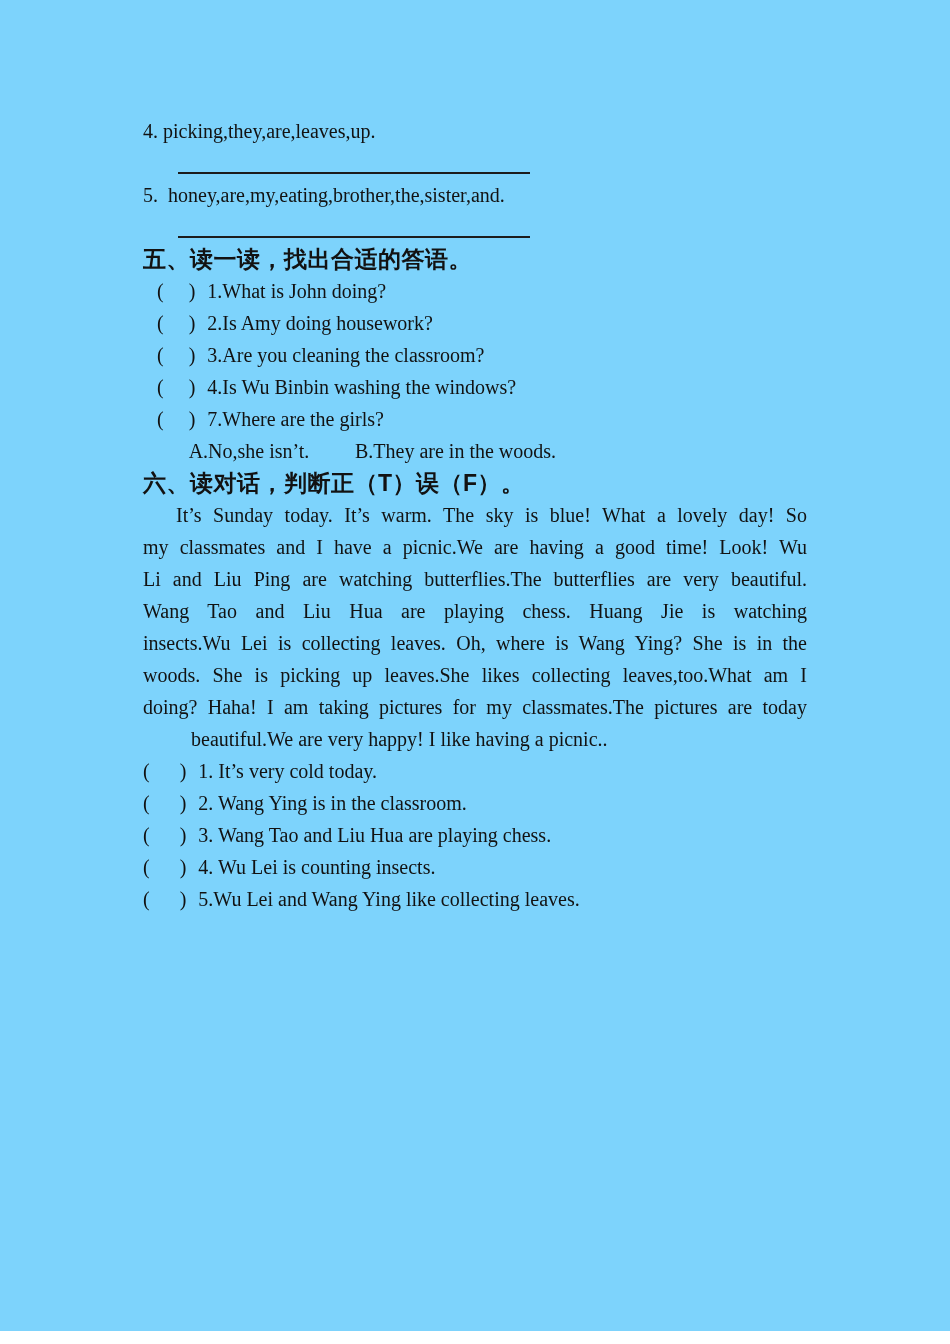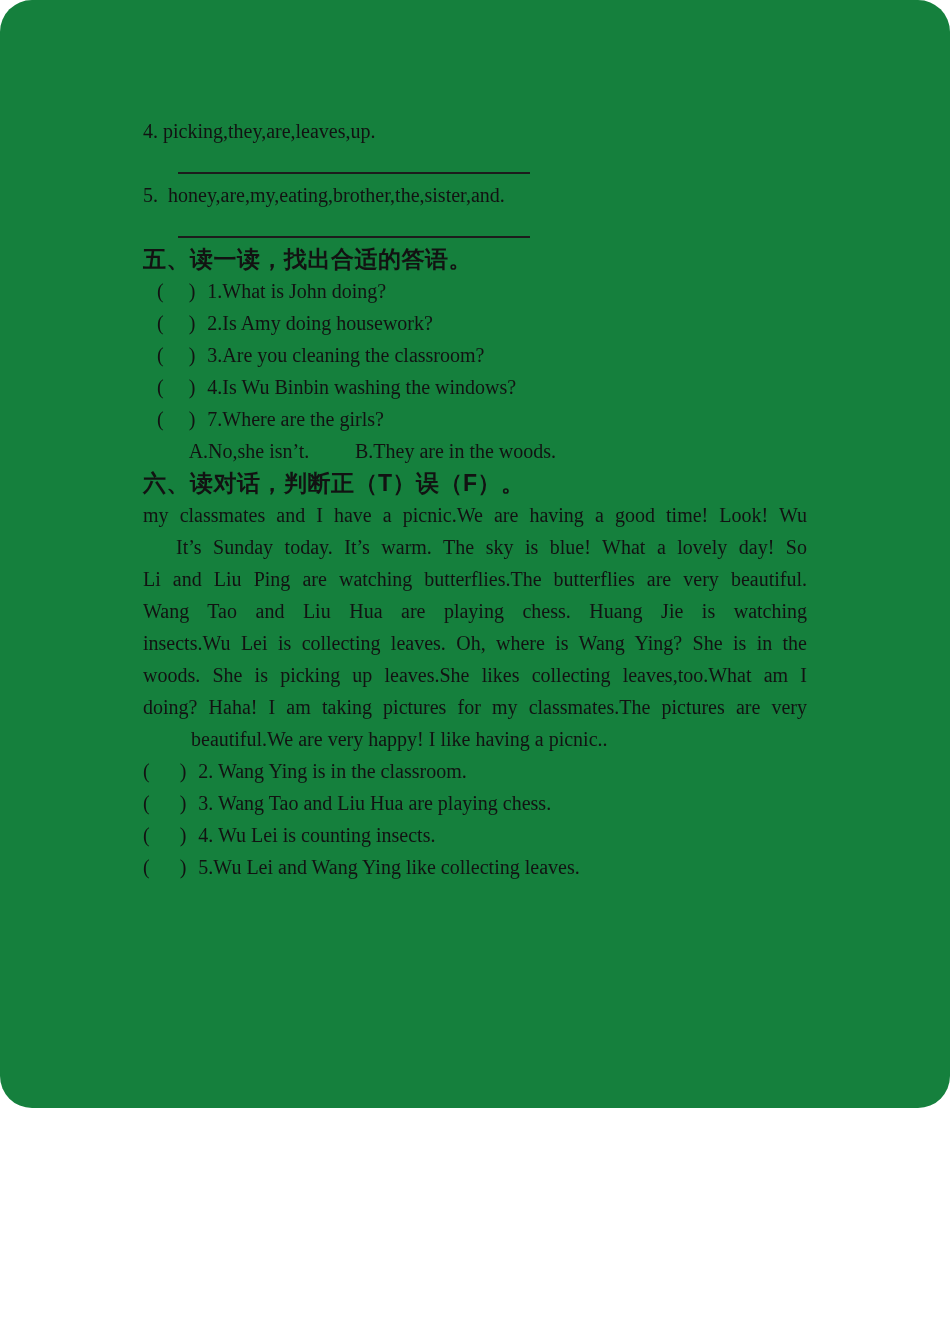--- a/index.html
+++ b/index.html
@@ -1,19 +1,19 @@
 <!DOCTYPE html>
 <html><head>
 <meta charset="utf-8">
 <style>
   html,body { margin:0; padding:0; background:#ffffff; }
   .page {
-    position:relative; width:950px; height:1108px; background:#15803d;
+    position:relative; width:950px; height:1331px; background:#7dd3fc;
     font-family:"Liberation Serif","DejaVu Serif",serif;
-    font-size:20px; color:#121212; overflow:hidden;border-radius:32px;
+    font-size:20px; color:#121212; overflow:hidden;
   }
   .content { padding:115px 143px 0 143px; line-height:32px; }
   .row { height:32px; }
   .pre { white-space:pre; }
   .heading {
     font-family:"Liberation Sans","DejaVu Sans",sans-serif;
     font-weight:bold; font-size:23px; letter-spacing:0.5px;
   }
   .uline {
     display:inline-block; margin-left:35px; width:352px; height:25px;
@@ -64,29 +64,32 @@
     <div class="row s5row">
       <span class="paren">(     )</span><span>7.Where are the girls?</span>
     </div>
 
     <div class="row">
       <span class="ansA">A.No,she isn’t.</span><span>B.They are in the woods.</span>
     </div>
 
     <div class="row heading">六、读对话，判断正（T）误（F）。</div>
 
+    <div class="row pline pline-first">It’s Sunday today. It’s warm. The sky is blue! What a lovely day! So</div>
     <div class="row pline">my classmates and I have a picnic.We are having a good time! Look! Wu</div>
-    <div class="row pline pline-first">It’s Sunday today. It’s warm. The sky is blue! What a lovely day! So</div>
     <div class="row pline">Li and Liu Ping are watching butterflies.The butterflies are very beautiful.</div>
     <div class="row pline">Wang Tao and Liu Hua are playing chess. Huang Jie is watching</div>
     <div class="row pline">insects.Wu Lei is collecting leaves. Oh, where is Wang Ying? She is in the</div>
     <div class="row pline">woods. She is picking up leaves.She likes collecting leaves,too.What am I</div>
-    <div class="row pline">doing? Haha! I am taking pictures for my classmates.The pictures are very</div>
+    <div class="row pline">doing? Haha! I am taking pictures for my classmates.The pictures are today</div>
     <div class="row pline pline-last">beautiful.We are very happy! I like having a picnic..</div>
 
+    <div class="row">
+      <span class="paren">(      )</span><span>1. It’s very cold today.</span>
+    </div>
     <div class="row">
       <span class="paren">(      )</span><span>2. Wang Ying is in the classroom.</span>
     </div>
     <div class="row">
       <span class="paren">(      )</span><span>3. Wang Tao and Liu Hua are playing chess.</span>
     </div>
     <div class="row">
       <span class="paren">(      )</span><span>4. Wu Lei is counting insects.</span>
     </div>
     <div class="row">

